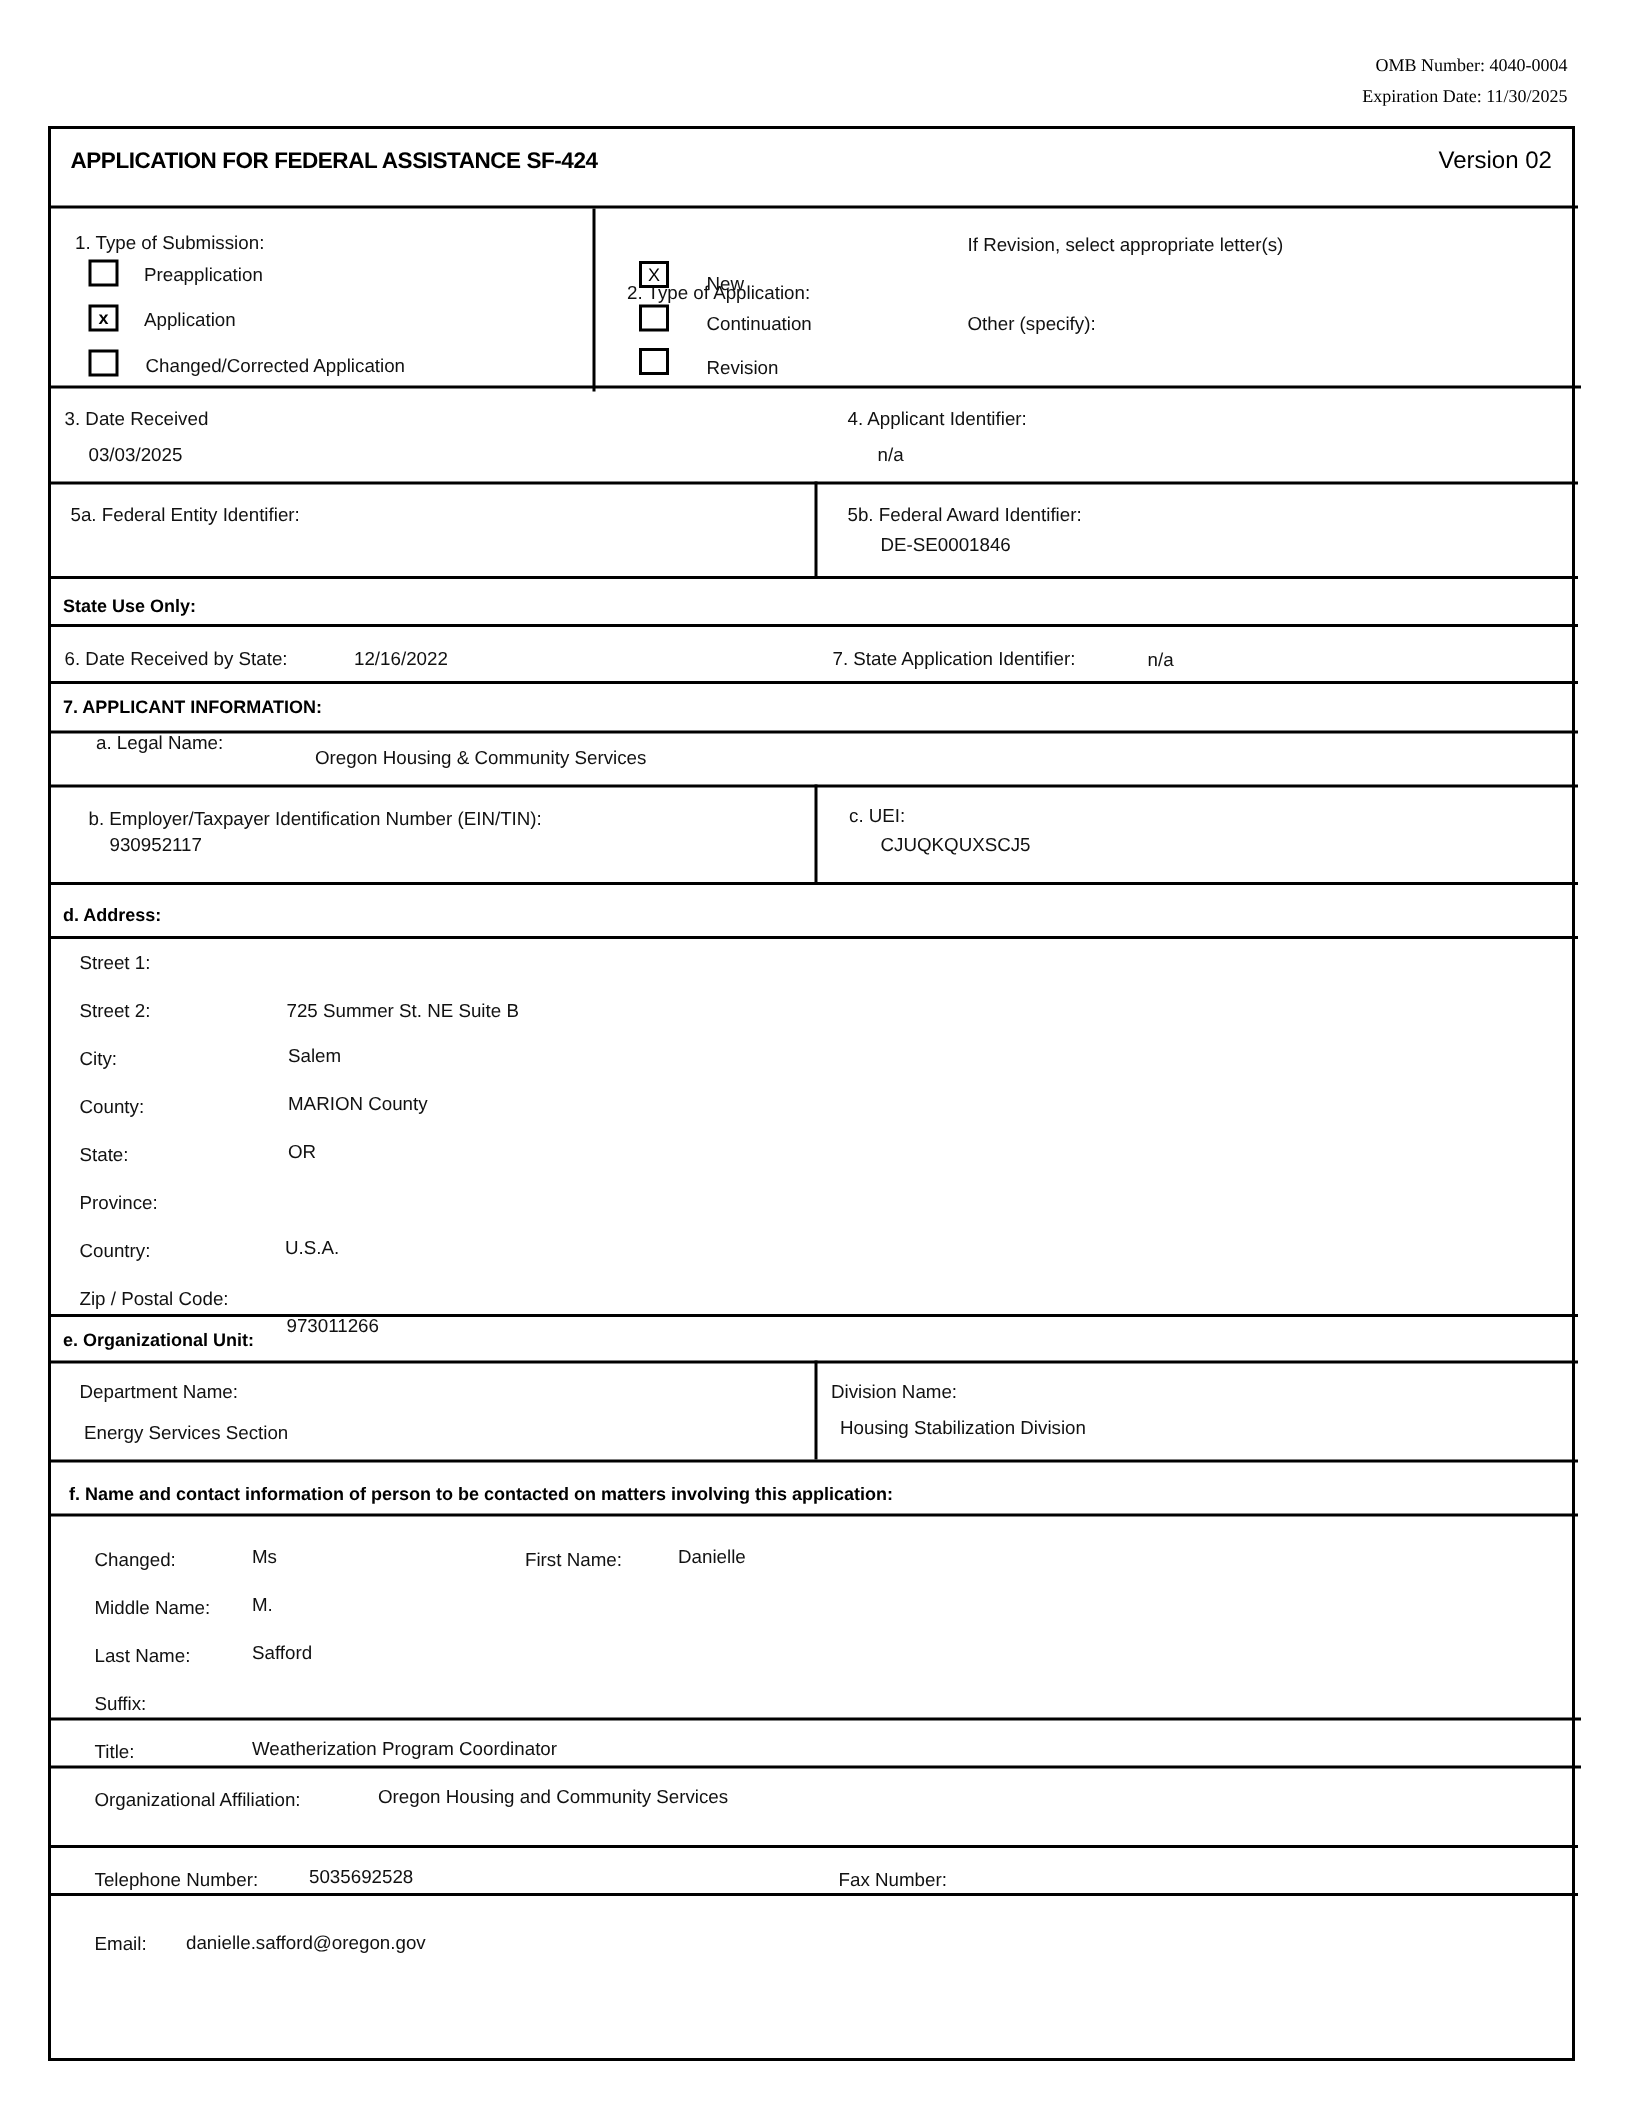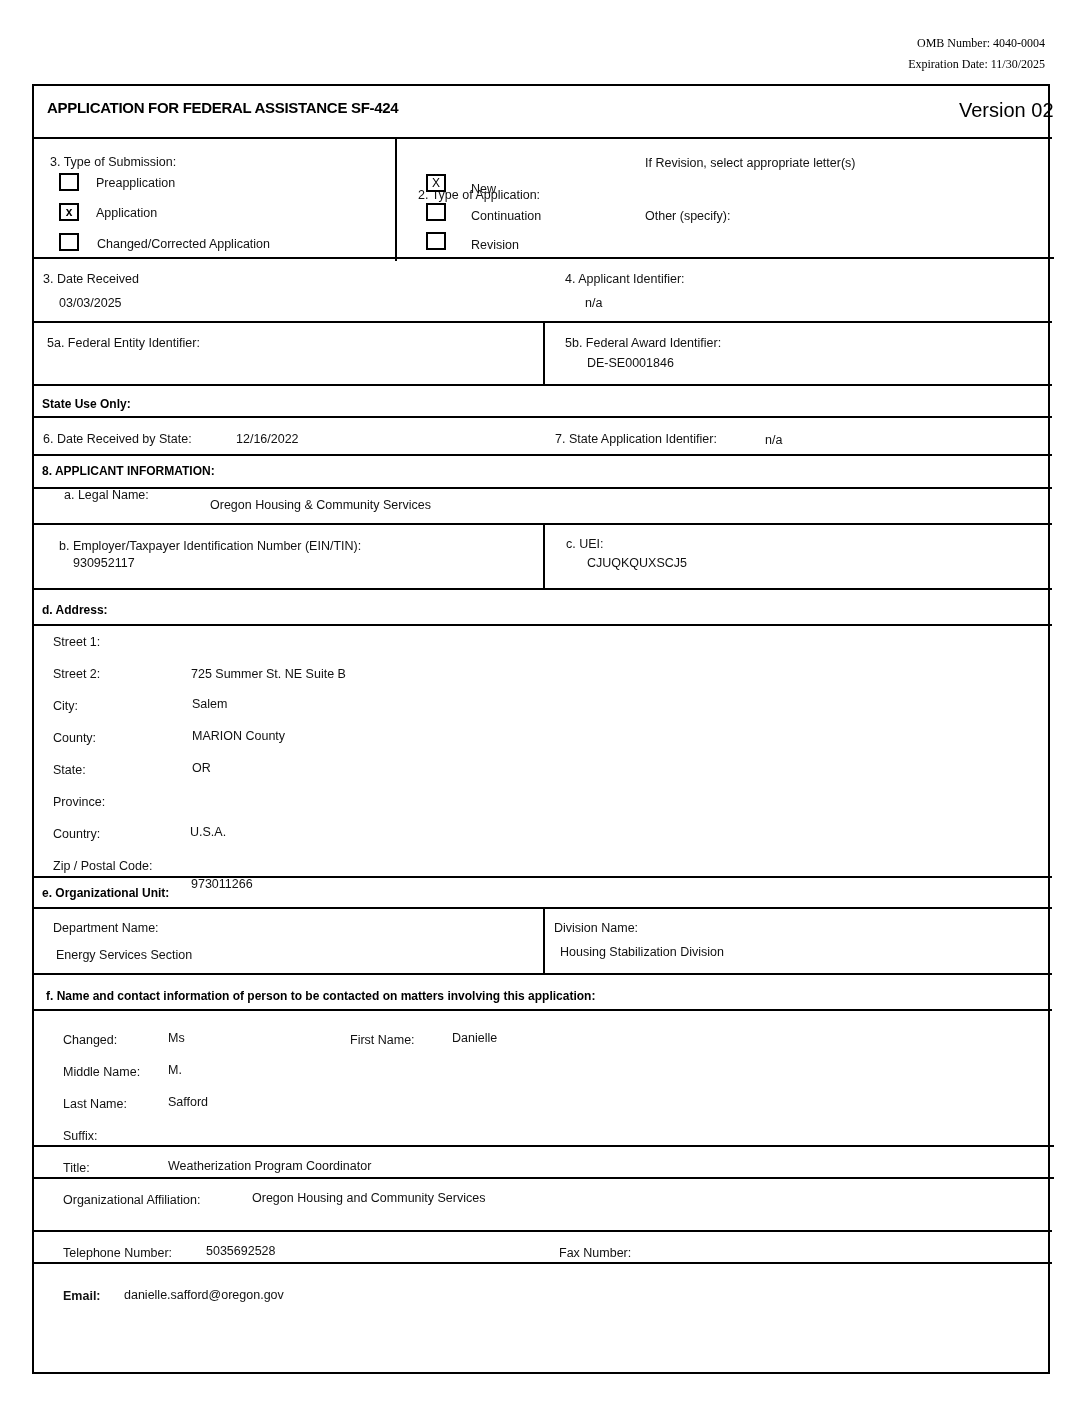--- a/index.html
+++ b/index.html
@@ -9,38 +9,38 @@
   .omb { font-family: "Liberation Serif", serif; font-size: 12px; right: 43px; }
   .form-box { position: absolute; left: 32px; top: 84px; width: 1018px; height: 1290px;
               border: 2px solid #000; box-sizing: border-box; }
   .hline { position: absolute; height: 2px; background: #000; }
   .vline { position: absolute; width: 2px; background: #000; }
   .t { font-size: 12.5px; position: absolute; white-space: nowrap; }
   .lbl { color: #111; }
   .val { color: #111; }
   .b { font-weight: bold; font-size: 12px; }
   .title { font-weight: bold; font-size: 15px; letter-spacing: -0.3px; }
-  .version { font-size: 20px; }
+  .version { font-size: 16px; }
   .cb { position: absolute; width: 20px; height: 18px; border: 2px solid #000; box-sizing: border-box;
         font-size: 12px; text-align: center; line-height: 14px; background: #fff; }
 </style>
 </head>
 <body>
 
 <div class="abs omb" style="top:36px;">OMB Number: 4040-0004</div>
 <div class="abs omb" style="top:57px;">Expiration Date: 11/30/2025</div>
 
 <div class="form-box"></div>
 
 <div class="t title" style="left:47px; top:99px;">APPLICATION FOR FEDERAL ASSISTANCE SF-424</div>
 <div class="t version" style="left:959px; top:99px;">Version 02</div>
 <div class="hline" style="left:32px; top:137px; width:1020px;"></div>
 
 <div class="vline" style="left:395px; top:139px; height:122px;"></div>
-<div class="t lbl" style="left:50px; top:155px;">3.  Type of Submission:</div>
+<div class="t lbl" style="left:50px; top:155px;">1.  Type of Submission:</div>
 
 <div class="cb" style="left:59px; top:173px;"></div>
 <div class="t lbl" style="left:96px; top:176px;">Preapplication</div>
 <div class="cb" style="left:59px; top:203px; font-weight:bold;">x</div>
 <div class="t lbl" style="left:96px; top:206px;">Application</div>
 <div class="cb" style="left:59px; top:233px;"></div>
 <div class="t lbl" style="left:97px; top:237px;">Changed/Corrected Application</div>
 
 <div class="t lbl" style="left:418px; top:156px;margin-top:32px;">2. Type of Application:</div>
 <div class="cb" style="left:426px; top:174px;">X</div>
@@ -68,21 +68,21 @@
 
 <div class="t b" style="left:42px; top:397px;">State Use Only:</div>
 <div class="hline" style="left:32px; top:416px; width:1020px;"></div>
 
 <div class="t lbl" style="left:43px; top:432px;">6. Date Received by State:</div>
 <div class="t val" style="left:236px; top:432px;">12/16/2022</div>
 <div class="t lbl" style="left:555px; top:432px;">7. State Application Identifier:</div>
 <div class="t val" style="left:765px; top:433px;">n/a</div>
 <div class="hline" style="left:32px; top:454px; width:1020px;"></div>
 
-<div class="t b" style="left:42px; top:464px;">8. APPLICANT INFORMATION:</div>
+<div class="t b" style="left:42px; top:464px;">7. APPLICANT INFORMATION:</div>
 <div class="hline" style="left:32px; top:487px; width:1020px;"></div>
 <div class="t lbl" style="left:64px; top:488px;">a. Legal Name:</div>
 <div class="t val" style="left:210px; top:498px;">Oregon Housing &amp; Community Services</div>
 <div class="hline" style="left:32px; top:523px; width:1020px;"></div>
 
 <div class="vline" style="left:543px; top:523px; height:66px;"></div>
 <div class="t lbl" style="left:59px; top:539px;">b.  Employer/Taxpayer Identification Number (EIN/TIN):</div>
 <div class="t val" style="left:73px; top:556px;">930952117</div>
 <div class="t lbl" style="left:566px; top:537px;">c.  UEI:</div>
 <div class="t val" style="left:587px; top:556px;">CJUQKQUXSCJ5</div>
@@ -140,14 +140,14 @@
 <div class="t lbl" style="left:63px; top:1193px;">Organizational Affiliation:</div>
 <div class="t val" style="left:252px; top:1191px;">Oregon Housing and Community Services</div>
 <div class="hline" style="left:32px; top:1230px; width:1020px;"></div>
 
 <div class="t lbl" style="left:63px; top:1246px;">Telephone Number:</div>
 <div class="t val" style="left:206px; top:1244px;">5035692528</div>
 <div class="t lbl" style="left:559px; top:1246px;">Fax Number:</div>
 <div class="t val" style="left:650px; top:1246px;"></div>
 <div class="hline" style="left:32px; top:1262px; width:1020px;"></div>
 
-<div class="t lbl" style="left:63px; top:1289px;font-weight:bold;">Email:</div>
+<div class="t lbl" style="left:63px; top:1289px;">Email:</div>
 <div class="t val" style="left:124px; top:1288px;">danielle.safford@oregon.gov</div>
 
 </body></html>

